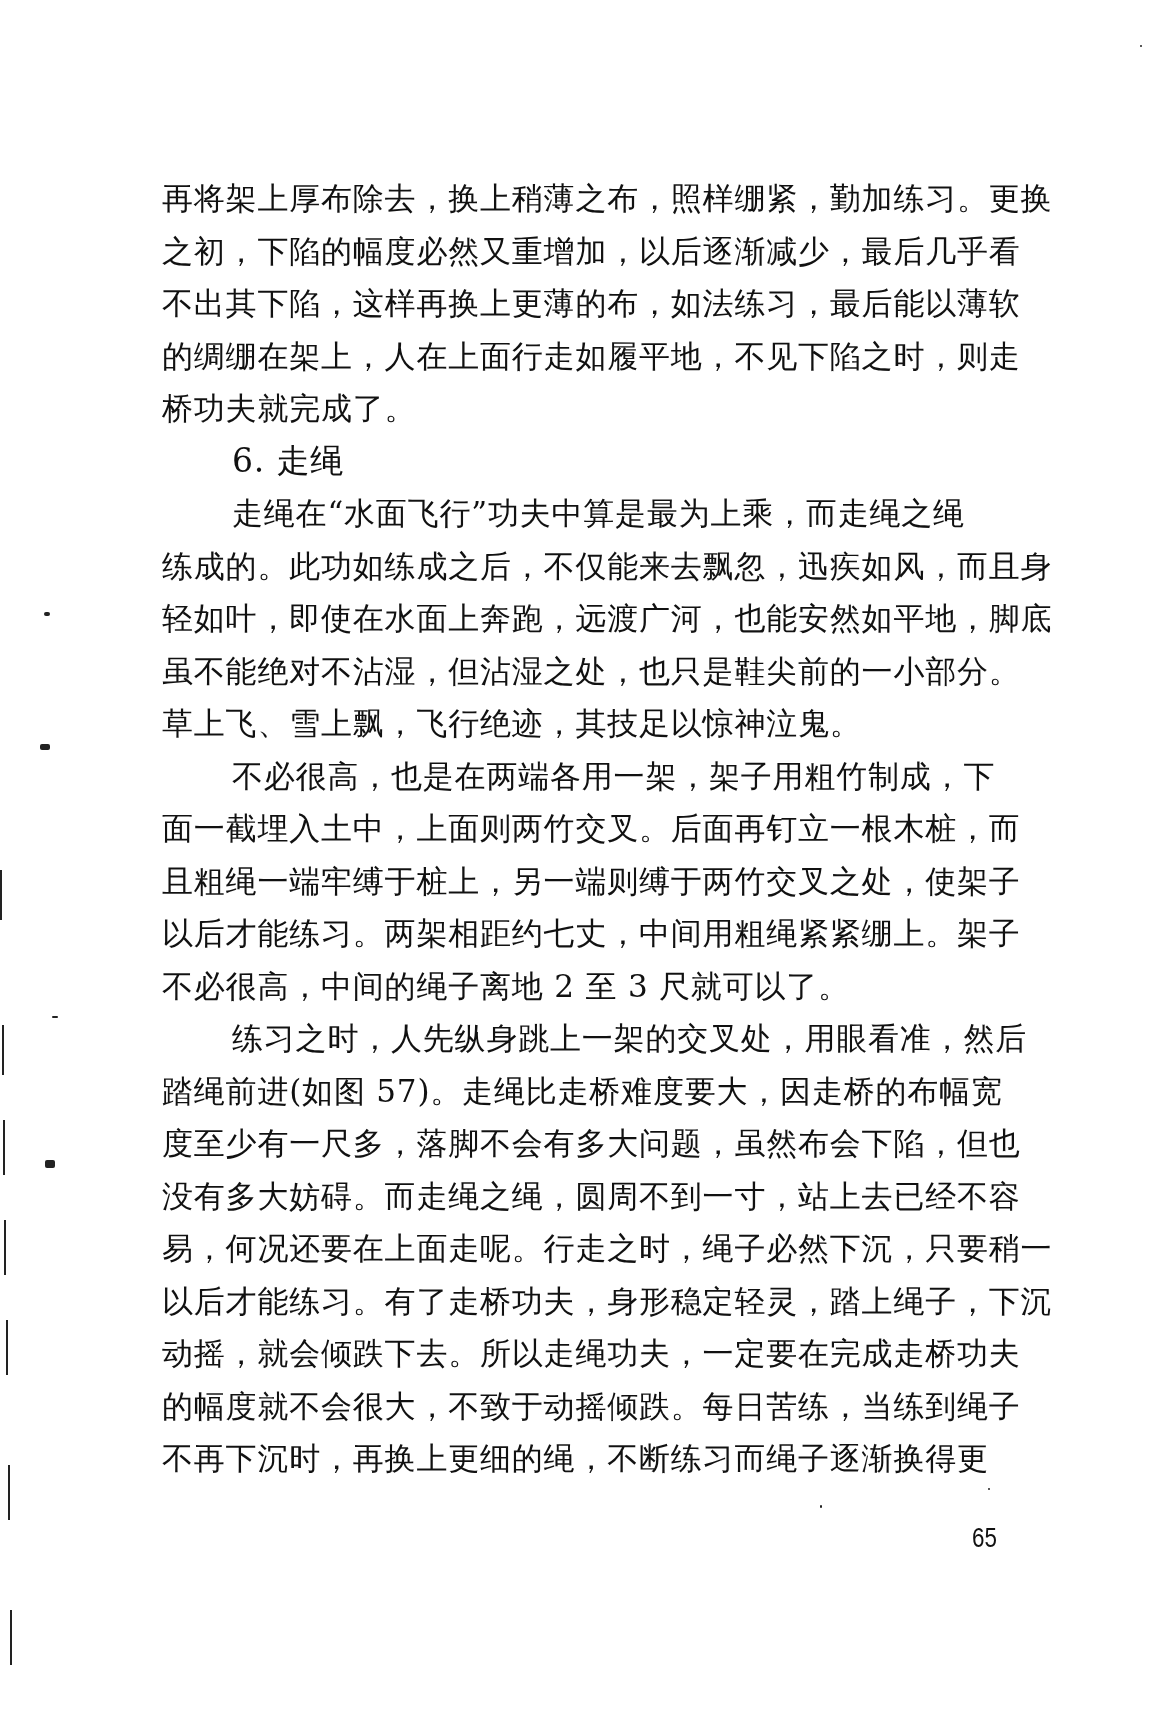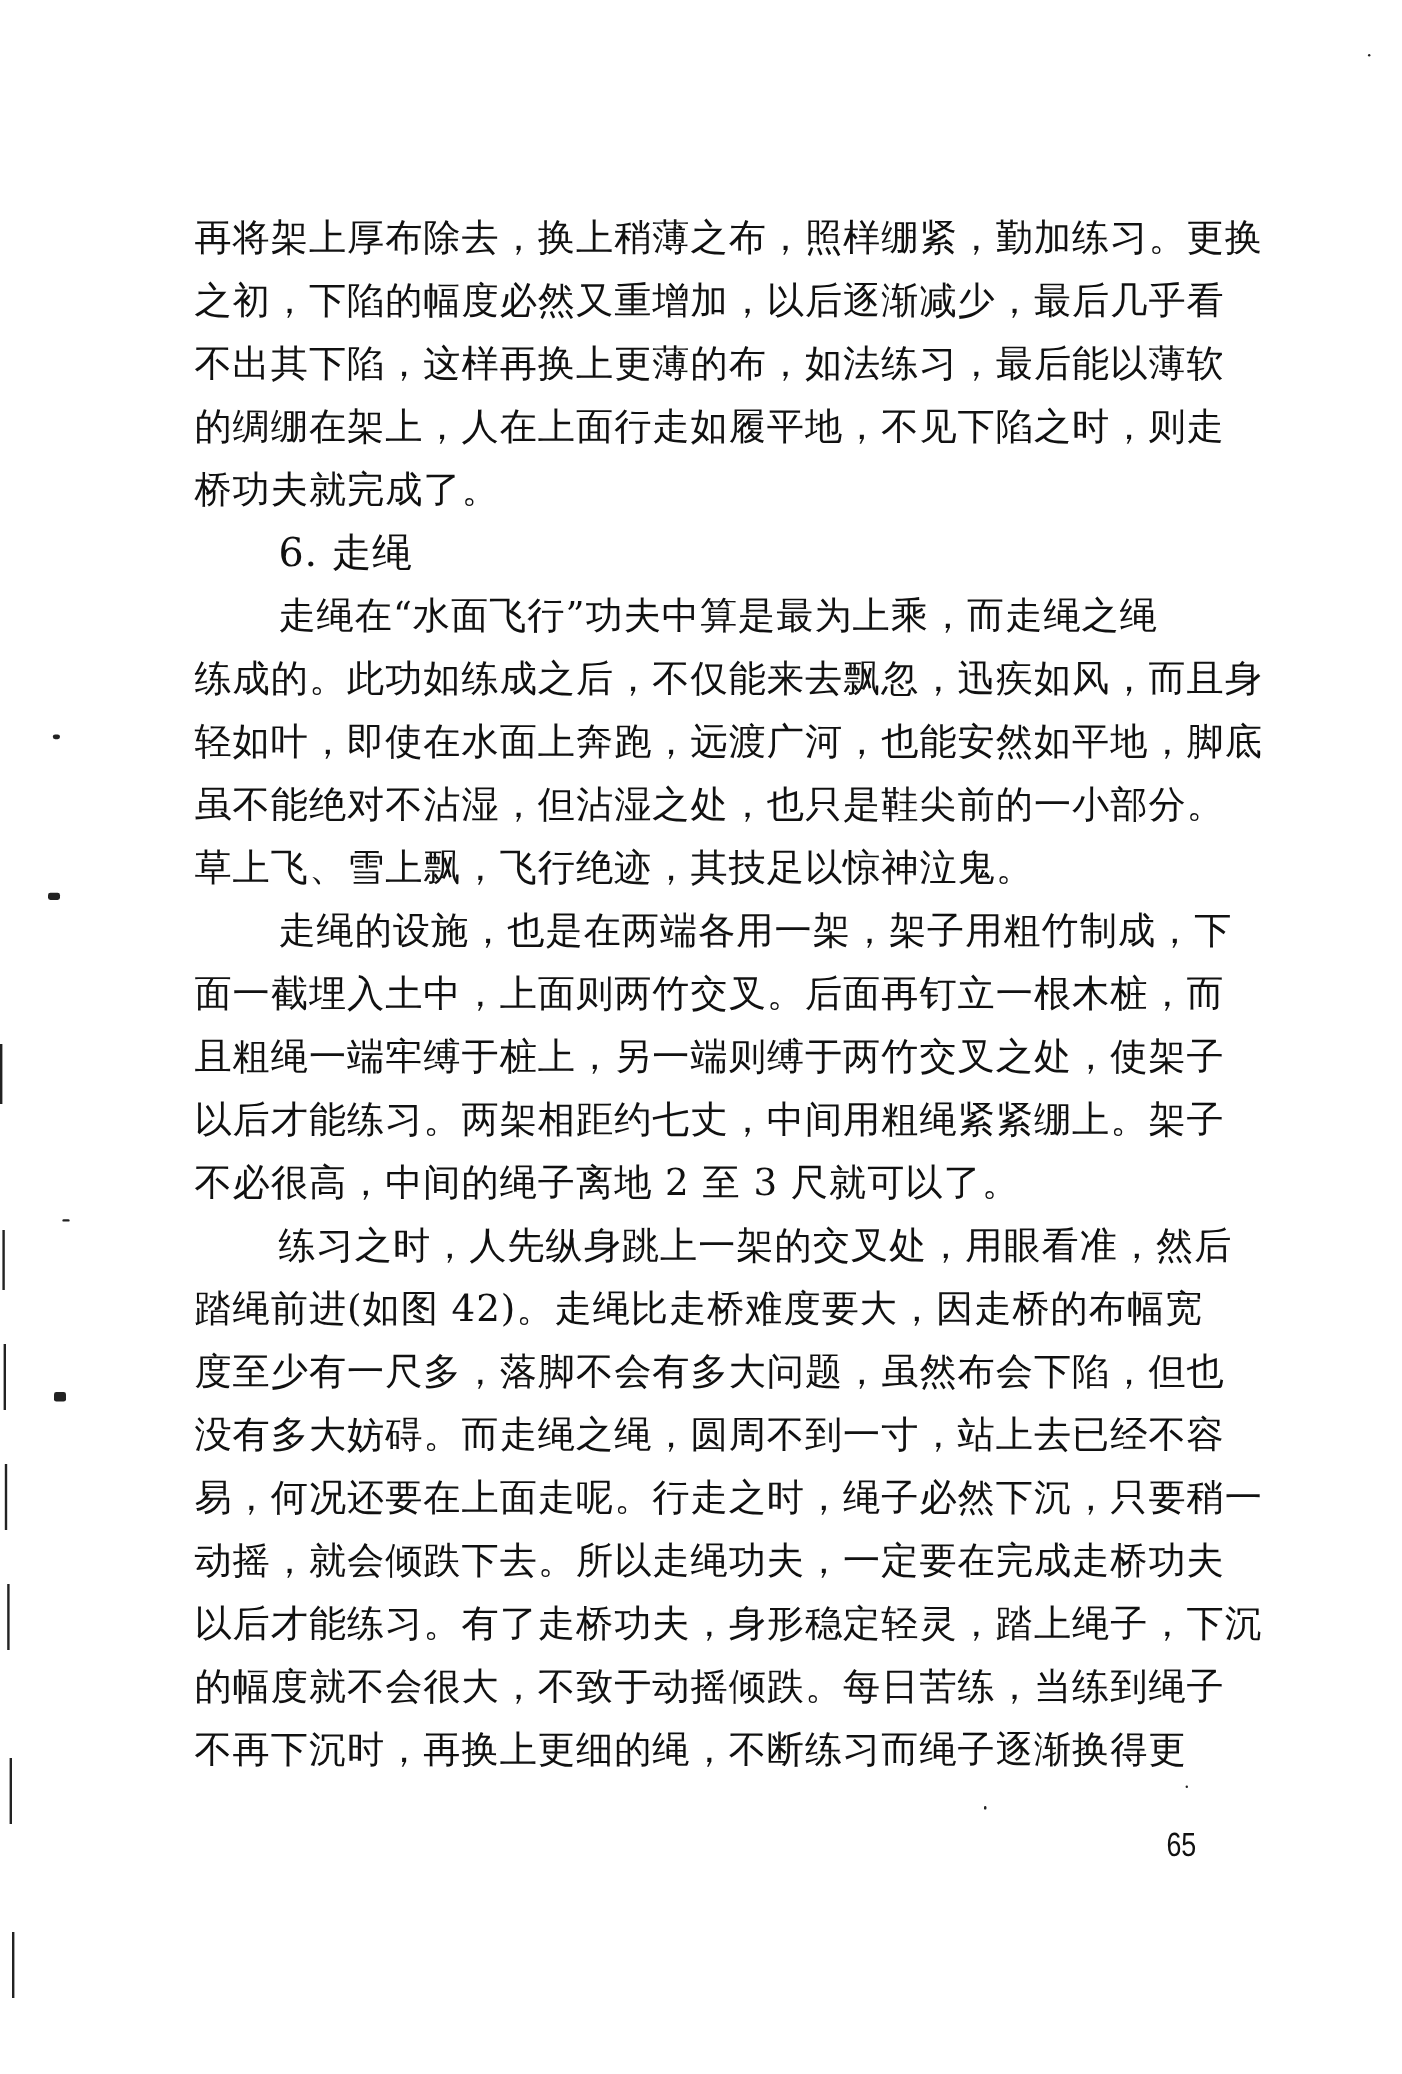--- a/index.html
+++ b/index.html
@@ -66,32 +66,32 @@
     <div class="line">之初，下陷的幅度必然又重增加，以后逐渐减少，最后几乎看</div>
     <div class="line">不出其下陷，这样再换上更薄的布，如法练习，最后能以薄软</div>
     <div class="line">的绸绷在架上，人在上面行走如履平地，不见下陷之时，则走</div>
     <div class="line">桥功夫就完成了。</div>
     <div class="line heading">6. 走绳</div>
     <div class="line indent">走绳在“水面飞行”功夫中算是最为上乘，而走绳之绳</div>
     <div class="line">练成的。此功如练成之后，不仅能来去飘忽，迅疾如风，而且身</div>
     <div class="line">轻如叶，即使在水面上奔跑，远渡广河，也能安然如平地，脚底</div>
     <div class="line">虽不能绝对不沾湿，但沾湿之处，也只是鞋尖前的一小部分。</div>
     <div class="line">草上飞、雪上飘，飞行绝迹，其技足以惊神泣鬼。</div>
-    <div class="line indent">走绳的设施，也是在两端各用一架，架子用粗竹制成，下</div>
+    <div class="line indent">不必很高，也是在两端各用一架，架子用粗竹制成，下</div>
     <div class="line">面一截埋入土中，上面则两竹交叉。后面再钉立一根木桩，而</div>
     <div class="line">且粗绳一端牢缚于桩上，另一端则缚于两竹交叉之处，使架子</div>
     <div class="line">以后才能练习。两架相距约七丈，中间用粗绳紧紧绷上。架子</div>
     <div class="line">不必很高，中间的绳子离地 2 至 3 尺就可以了。</div>
     <div class="line indent">练习之时，人先纵身跳上一架的交叉处，用眼看准，然后</div>
-    <div class="line">踏绳前进(如图 42)。走绳比走桥难度要大，因走桥的布幅宽</div>
+    <div class="line">踏绳前进(如图 57)。走绳比走桥难度要大，因走桥的布幅宽</div>
     <div class="line">度至少有一尺多，落脚不会有多大问题，虽然布会下陷，但也</div>
     <div class="line">没有多大妨碍。而走绳之绳，圆周不到一寸，站上去已经不容</div>
     <div class="line">易，何况还要在上面走呢。行走之时，绳子必然下沉，只要稍一</div>
+    <div class="line">以后才能练习。有了走桥功夫，身形稳定轻灵，踏上绳子，下沉</div>
     <div class="line">动摇，就会倾跌下去。所以走绳功夫，一定要在完成走桥功夫</div>
-    <div class="line">以后才能练习。有了走桥功夫，身形稳定轻灵，踏上绳子，下沉</div>
     <div class="line">的幅度就不会很大，不致于动摇倾跌。每日苦练，当练到绳子</div>
     <div class="line">不再下沉时，再换上更细的绳，不断练习而绳子逐渐换得更</div>
   </div>
 
   <div class="page-number">65</div>
 
   <div class="margin-bar" style="left:0px; top:870px; height:50px;"></div>
   <div class="margin-bar" style="left:2px; top:1025px; height:50px;"></div>
   <div class="margin-bar" style="left:3px; top:1120px; height:55px;"></div>
   <div class="margin-bar" style="left:4px; top:1220px; height:55px;"></div>

